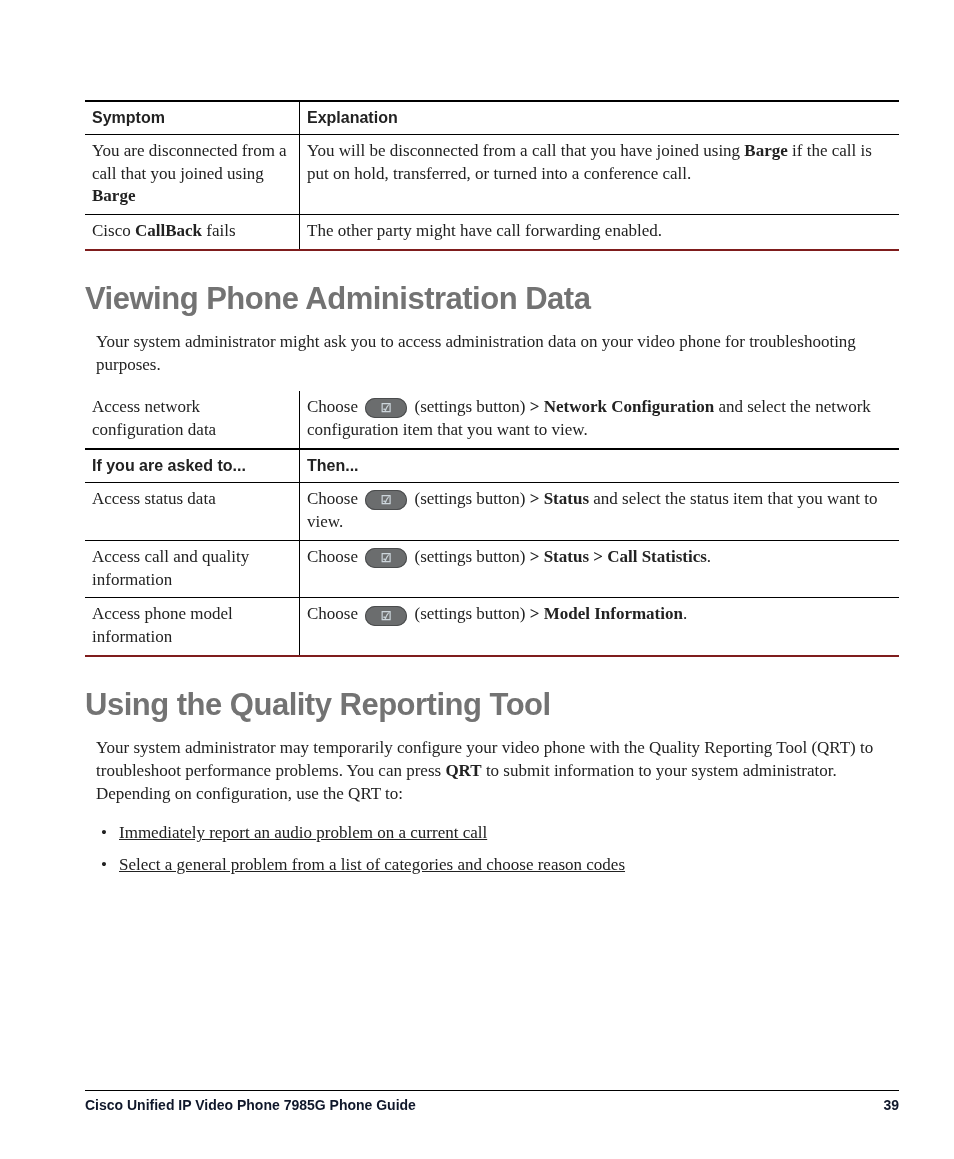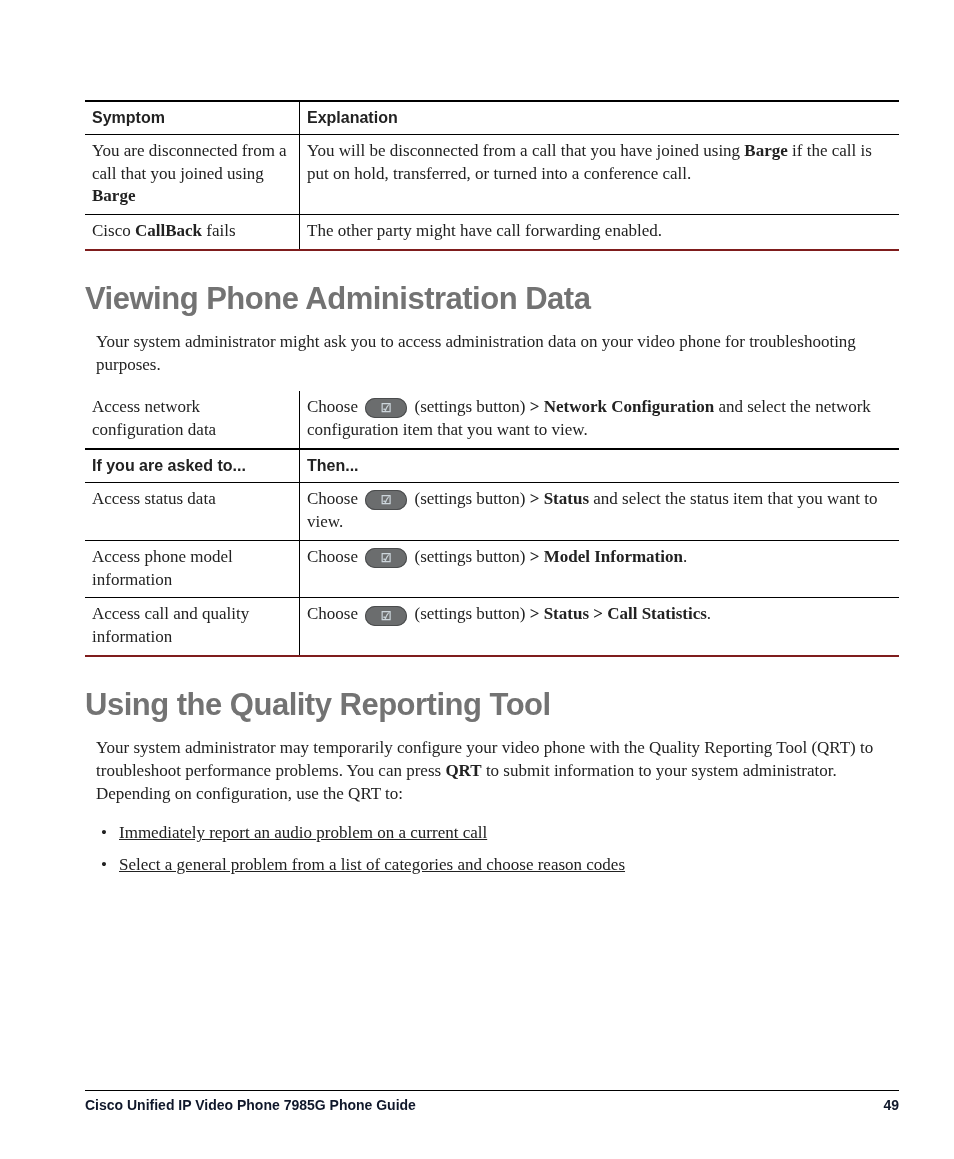--- a/index.html
+++ b/index.html
@@ -162,44 +162,44 @@
     </tr>
     <tr>
       <td class="col1">Access status data</td>
       <td>
         <span>Choose</span>
         <span class="icon-btn"><span class="glyph">☑</span></span>
         <span>(settings button)</span><span class="bold"> &gt; </span><span class="bold">Status</span><span> and select the status item that you want to view.</span>
       </td>
     </tr>
     <tr>
+      <td class="col1">Access call and quality information</td>
+      <td>
+        <span>Choose</span>
+        <span class="icon-btn"><span class="glyph">☑</span></span>
+        <span>(settings button)</span><span class="bold"> &gt; </span><span class="bold">Status &gt; Call Statistics</span><span>.</span>
+      </td>
+    </tr>
+    <tr>
       <td class="col1">Access phone model information</td>
       <td>
         <span>Choose</span>
         <span class="icon-btn"><span class="glyph">☑</span></span>
         <span>(settings button)</span><span class="bold"> &gt; </span><span class="bold">Model Information</span><span>.</span>
-      </td>
-    </tr>
-    <tr>
-      <td class="col1">Access call and quality information</td>
-      <td>
-        <span>Choose</span>
-        <span class="icon-btn"><span class="glyph">☑</span></span>
-        <span>(settings button)</span><span class="bold"> &gt; </span><span class="bold">Status &gt; Call Statistics</span><span>.</span>
       </td>
     </tr>
   </tbody>
     </table>
 
   <h2 class="section">Using the Quality Reporting Tool</h2>
   <p class="body">
     <span>Your system administrator may temporarily configure your video phone with the Quality Reporting Tool (QRT) to troubleshoot performance problems. You can press </span><span class="bold">QRT</span><span> to submit information to your system administrator. Depending on configuration, use the QRT to:</span>
   </p>
   <ul class="bullets">
     <li>Immediately report an audio problem on a current call</li>
     <li>Select a general problem from a list of categories and choose reason codes</li>
   </ul>
 
   <div class="footer">
     <span>Cisco Unified IP Video Phone 7985G Phone Guide</span>
-    <span>49</span>
+    <span>39</span>
   </div>
 </div>
 
 </body></html>

